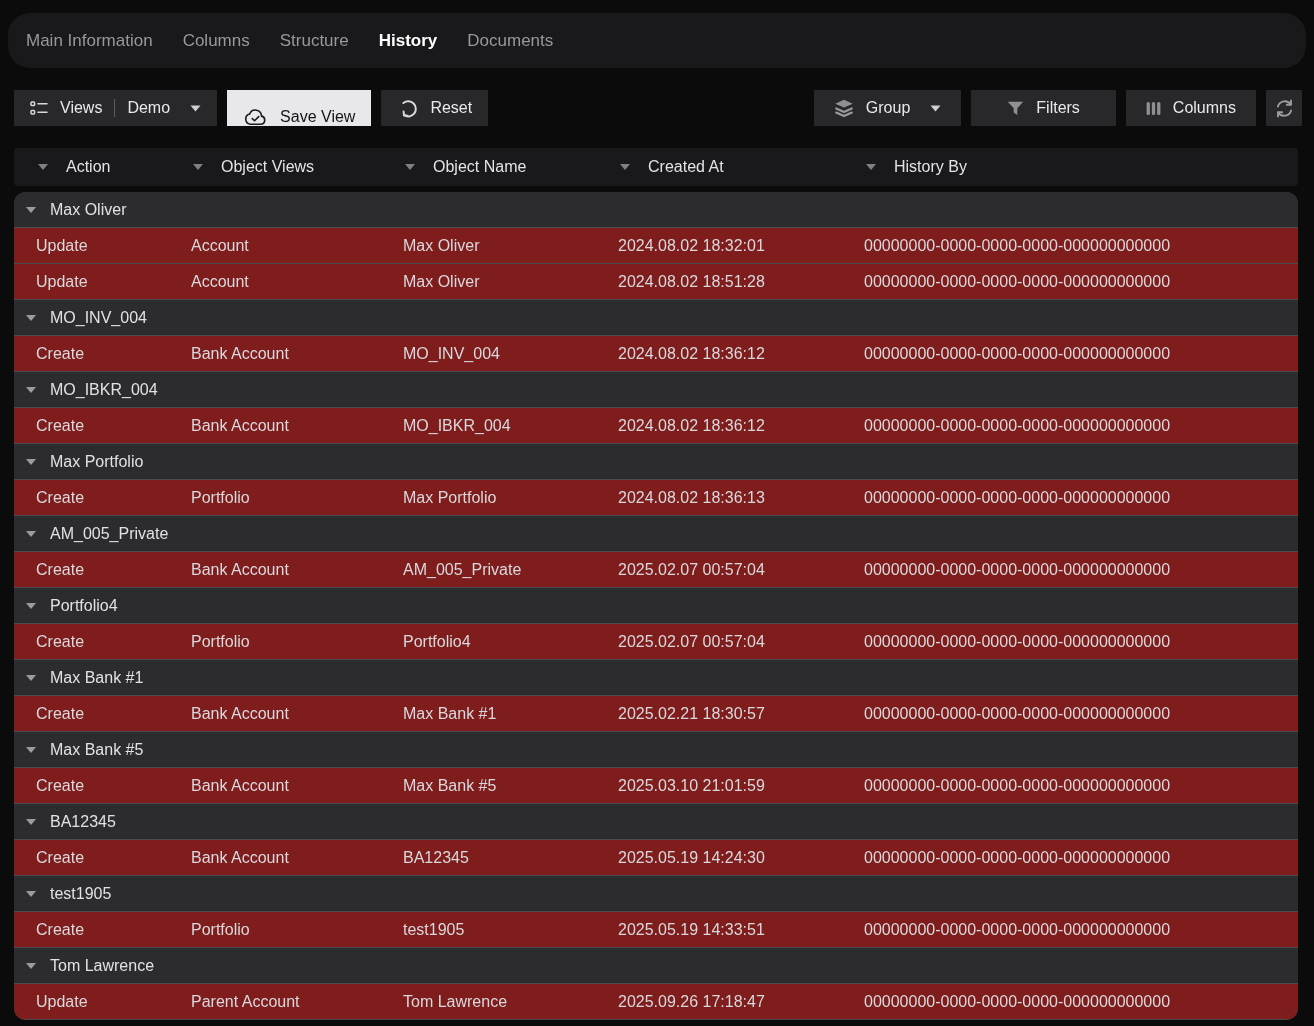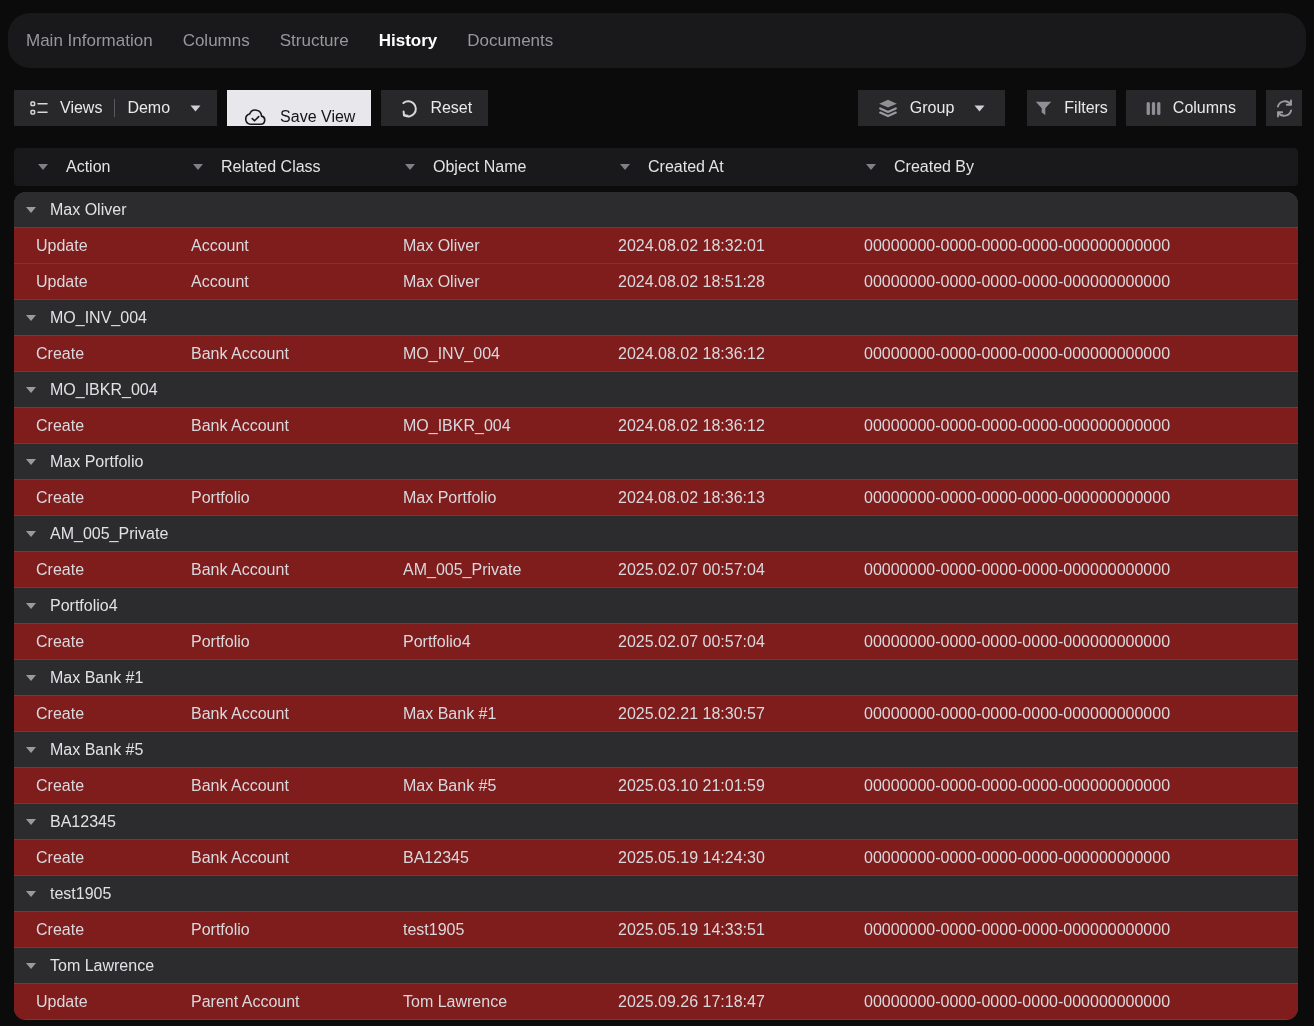--- a/index.html
+++ b/index.html
@@ -137,21 +137,21 @@
           <path d="M2.2 9.4 L10 12.9 L17.8 9.4"></path>
           <path d="M2.2 13.6 L10 17.1 L17.8 13.6"></path>
         </g>
       </svg>
       <span>Group</span>
       <svg class="ml20" width="11" height="7" viewBox="0 0 11 7">
         <path class="caret-glyph" d="M0.5 0.5h10L5.5 6.5z"></path>
       </svg>
     </div>
 
-    <div class="btn" style="padding:0 8px;margin-left:12px;">
+    <div class="btn" style="padding:0 36px;">
       <svg class="mr12" width="17" height="15" viewBox="0 0 17 15">
         <path class="gray-icon" d="M0.8 0.8 H16.2 L10.3 7.3 V14 L6.7 11.5 V7.3 Z"></path>
       </svg>
       <span>Filters</span>
     </div>
 
     <div class="btn" style="padding:8px 20px;">
       <svg class="mr12" width="15" height="15" viewBox="0 0 15 15">
         <rect class="gray-icon" x="0.6" y="1" width="3.3" height="13" rx="1.5"></rect>
         <rect class="gray-icon" x="5.85" y="1" width="3.3" height="13" rx="1.5"></rect>
@@ -178,39 +178,39 @@
     <div class="hcell">
       <svg class="hcaret" width="10" height="6" viewBox="0 0 10 6">
         <path d="M0 0h10L5 6z"></path>
       </svg>
       <span class="hlabel">Action</span>
     </div>
     <div class="hcell">
       <svg class="hcaret" width="10" height="6" viewBox="0 0 10 6">
         <path d="M0 0h10L5 6z"></path>
       </svg>
-      <span class="hlabel">Related Class</span>
+      <span class="hlabel">Object Views</span>
     </div>
     <div class="hcell">
       <svg class="hcaret" width="10" height="6" viewBox="0 0 10 6">
         <path d="M0 0h10L5 6z"></path>
       </svg>
       <span class="hlabel">Object Name</span>
     </div>
     <div class="hcell">
       <svg class="hcaret" width="10" height="6" viewBox="0 0 10 6">
         <path d="M0 0h10L5 6z"></path>
       </svg>
       <span class="hlabel">Created At</span>
     </div>
     <div class="hcell">
       <svg class="hcaret" width="10" height="6" viewBox="0 0 10 6">
         <path d="M0 0h10L5 6z"></path>
       </svg>
-      <span class="hlabel">Created By</span>
+      <span class="hlabel">History By</span>
     </div>
   </div>
 
 <div class="tbody">
     <div class="grow">
       <svg class="gcaret" width="10" height="6" viewBox="0 0 10 6">
         <path d="M0 0h10L5 6z"></path>
       </svg>
       <span class="glabel">Max Oliver</span>
     </div>

